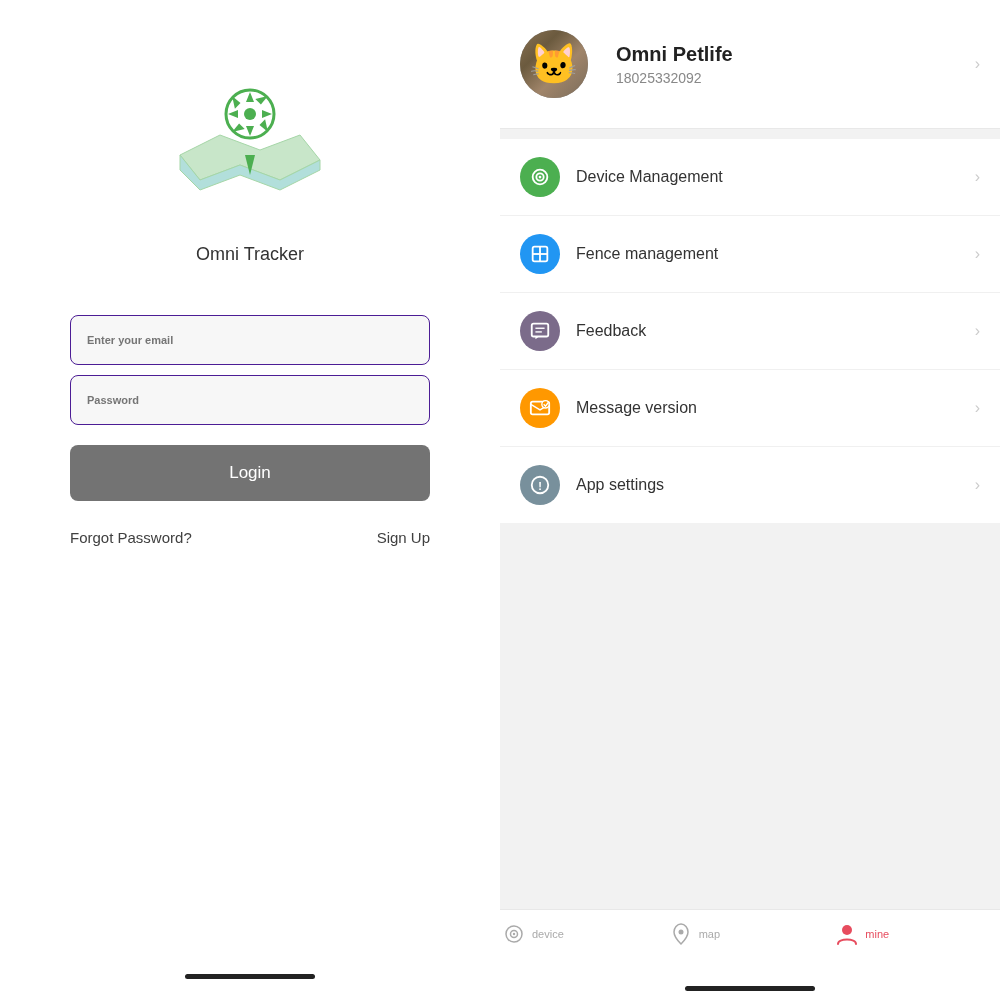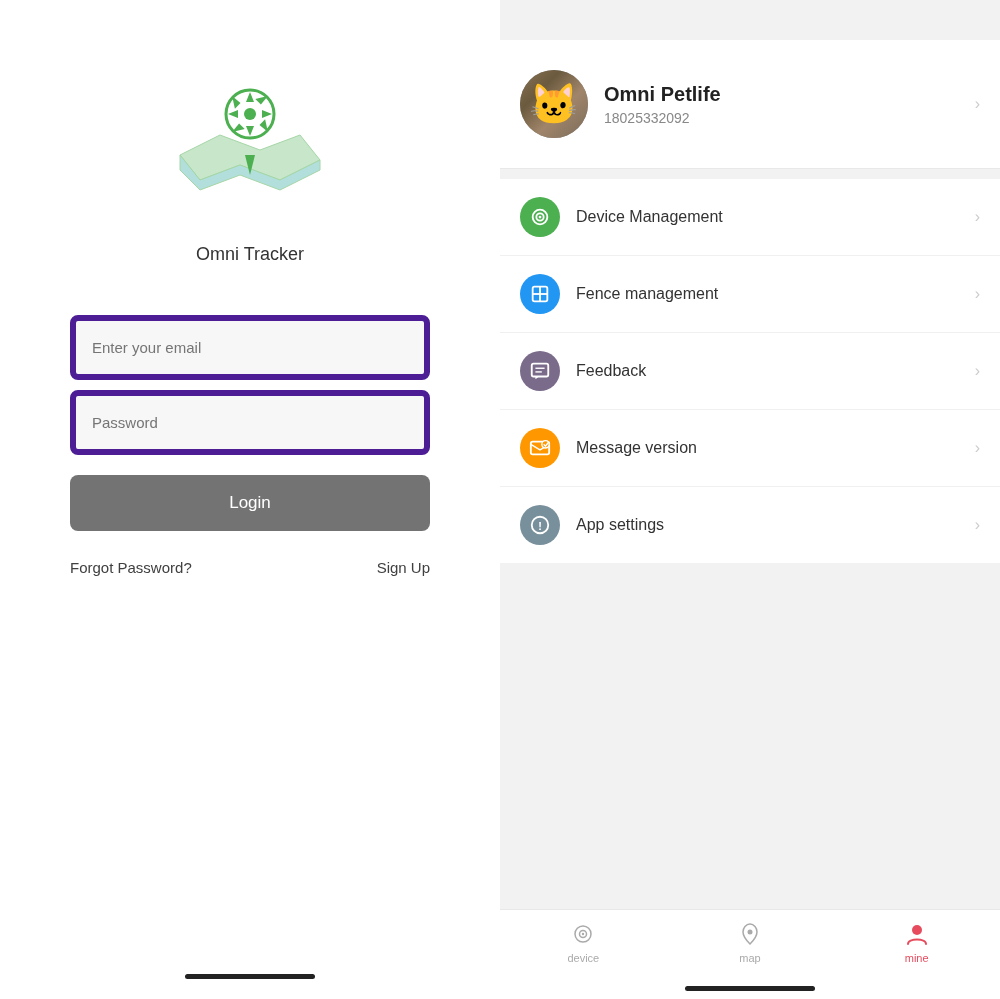--- a/index.html
+++ b/index.html
@@ -47,26 +47,27 @@
     .form-container {
       width: 360px;
       display: flex;
       flex-direction: column;
       gap: 10px;
     }
 
     .input-field {
       width: 100%;
       padding: 18px 16px;
-      border: 6px solid #4c1d95;
+      border: 1px solid #4c1d95;
       border-radius: 8px;
-      font-size: 15px;
+      font-size: 11px;
       color: #999;
       background: #f7f7f7;
       outline: none;
+      font-weight: bold;
     }
 
     .login-button {
       width: 100%;
       padding: 18px;
       background: #737373;
       border: none;
       border-radius: 8px;
       color: #fff;
       font-size: 17px;
@@ -104,22 +105,21 @@
       display: flex;
       flex-direction: column;
       position: relative;
     }
 
     .profile-section {
       background: #fff;
       padding: 30px 20px;
       display: flex;
       align-items: center;
-      gap: 16px;
-      margin-top: 40px;
+      gap: 28px;
     }
 
     .avatar {
       width: 68px;
       height: 68px;
       border-radius: 50%;
       overflow: hidden;
       flex-shrink: 0;
       background: #888;
     }
@@ -222,21 +222,21 @@
       background: #fff;
       display: flex;
       align-items: flex-start;
       padding-top: 10px;
       border-top: 1px solid #e8e8e8;
     }
 
     .nav-item {
       flex: 1;
       display: flex;
-      flex-direction: column;
+      flex-direction: row;
       align-items: center;
       gap: 4px;
       cursor: pointer;
     }
 
     .nav-icon {
       width: 28px;
       height: 28px;
     }
 

